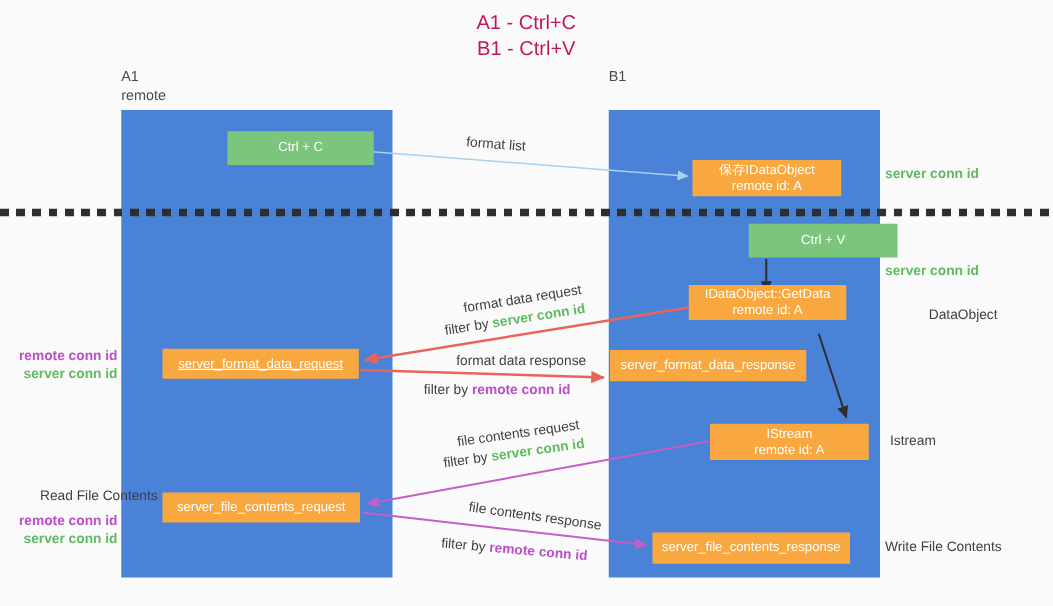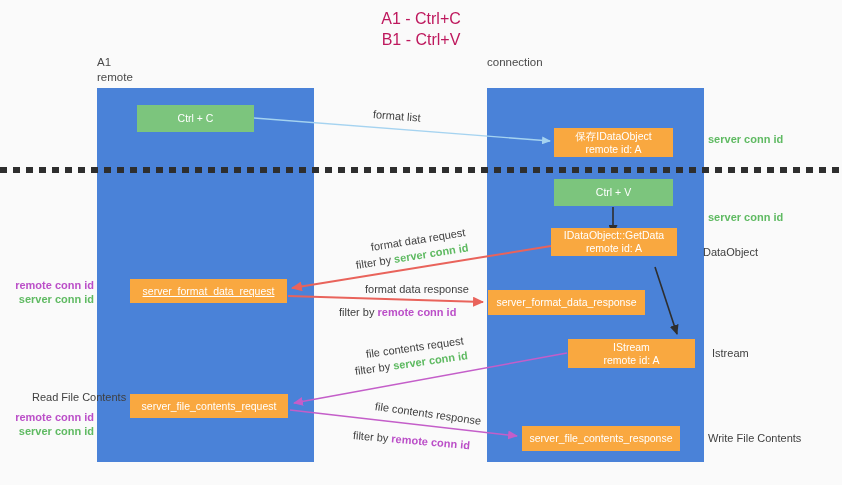--- a/index.html
+++ b/index.html
@@ -27,21 +27,21 @@
   .divider {
     position:absolute; left:0; top:167px; width:842px; height:6px;
     background:repeating-linear-gradient(90deg, var(--arrow-black) 0 7px, transparent 7px 13px);
   }
   .node {
     position:absolute; display:flex; flex-direction:column;
     align-items:center; justify-content:center;
     color:#fff; font-size:10.5px; line-height:13px; text-align:center;
     white-space:nowrap;
   }
-  .node.green  { background:var(--node-green); }
+  .node.green  { background:var(--node-green);margin-left:45px; }
   .node.orange { background:var(--node-orange); }
   .lbl {
     position:absolute; font-size:11px; line-height:13px;
     color:var(--text-dark); white-space:nowrap;
   }
   .lbl.ra { text-align:right; }
   .green-t { color:var(--accent-green); font-weight:bold; }
   .mag-t   { color:var(--accent-magenta); font-weight:bold; }
   .rot { transform-origin:left center; }
   svg.arrows { position:absolute; left:0; top:0; pointer-events:none; }
@@ -62,21 +62,21 @@
   <div class="title">
     <div>A1 - Ctrl+C</div>
     <div>B1 - Ctrl+V</div>
   </div>
 
   <div class="hdr hdr-a">
     <div>A1</div>
     <div>remote</div>
   </div>
   <div class="hdr hdr-b">
-    <div>connection</div>
+    <div>B1</div>
   </div>
 
   <div class="col col-a"></div>
   <div class="col col-b"></div>
 
   <div class="divider"></div>
 
   <svg class="arrows" width="842" height="485">
     <defs>
       <marker id="m-blue" markerWidth="9" markerHeight="8" refX="8" refY="4" orient="auto" markerUnits="userSpaceOnUse">
@@ -116,21 +116,21 @@
 
   <div class="node orange" style="left:551px; top:228px; width:126px; height:28px;">
     <div>IDataObject::GetData</div>
     <div>remote id: A</div>
   </div>
 
   <div class="node orange" style="left:130px; top:279px; width:157px; height:24px;text-decoration:underline;">
     <div>server_format_data_request</div>
   </div>
 
-  <div class="node orange" style="left:488px; top:290px; width:157px; height:25px;">
+  <div class="node orange" style="left:488px; top:280px; width:157px; height:25px;">
     <div>server_format_data_response</div>
   </div>
 
   <div class="node orange" style="left:568px; top:339px; width:127px; height:29px;">
     <div>IStream</div>
     <div>remote id: A</div>
   </div>
 
   <div class="node orange" style="left:522px; top:426px; width:158px; height:25px;">
     <div>server_file_contents_response</div>
@@ -161,21 +161,21 @@
   </div>
 
   <div class="lbl rot" style="left:375px; top:400px; transform:rotate(8deg);">file contents response</div>
   <div class="lbl rot" style="left:353px; top:429px; transform:rotate(5deg);">
     <span>filter by</span>
     <span class="mag-t">remote conn id</span>
   </div>
 
   <div class="lbl green-t" style="left:708px; top:133px;">server conn id</div>
   <div class="lbl green-t" style="left:708px; top:211px;">server conn id</div>
-  <div class="lbl" style="left:703px; top:246px;">DataObject</div>
+  <div class="lbl" style="left:743px; top:246px;">DataObject</div>
   <div class="lbl" style="left:712px; top:347px;">Istream</div>
   <div class="lbl" style="left:708px; top:432px;">Write File Contents</div>
 
   <div class="lbl ra mag-t" style="left:0px; top:279px; width:94px;">remote conn id</div>
   <div class="lbl ra green-t" style="left:0px; top:293px; width:94px;">server conn id</div>
   <div class="lbl ra" style="left:0px; top:391px; width:94px;margin-left:32px;">Read File Contents</div>
   <div class="lbl ra mag-t" style="left:0px; top:411px; width:94px;">remote conn id</div>
   <div class="lbl ra green-t" style="left:0px; top:425px; width:94px;">server conn id</div>
 
 </div>

